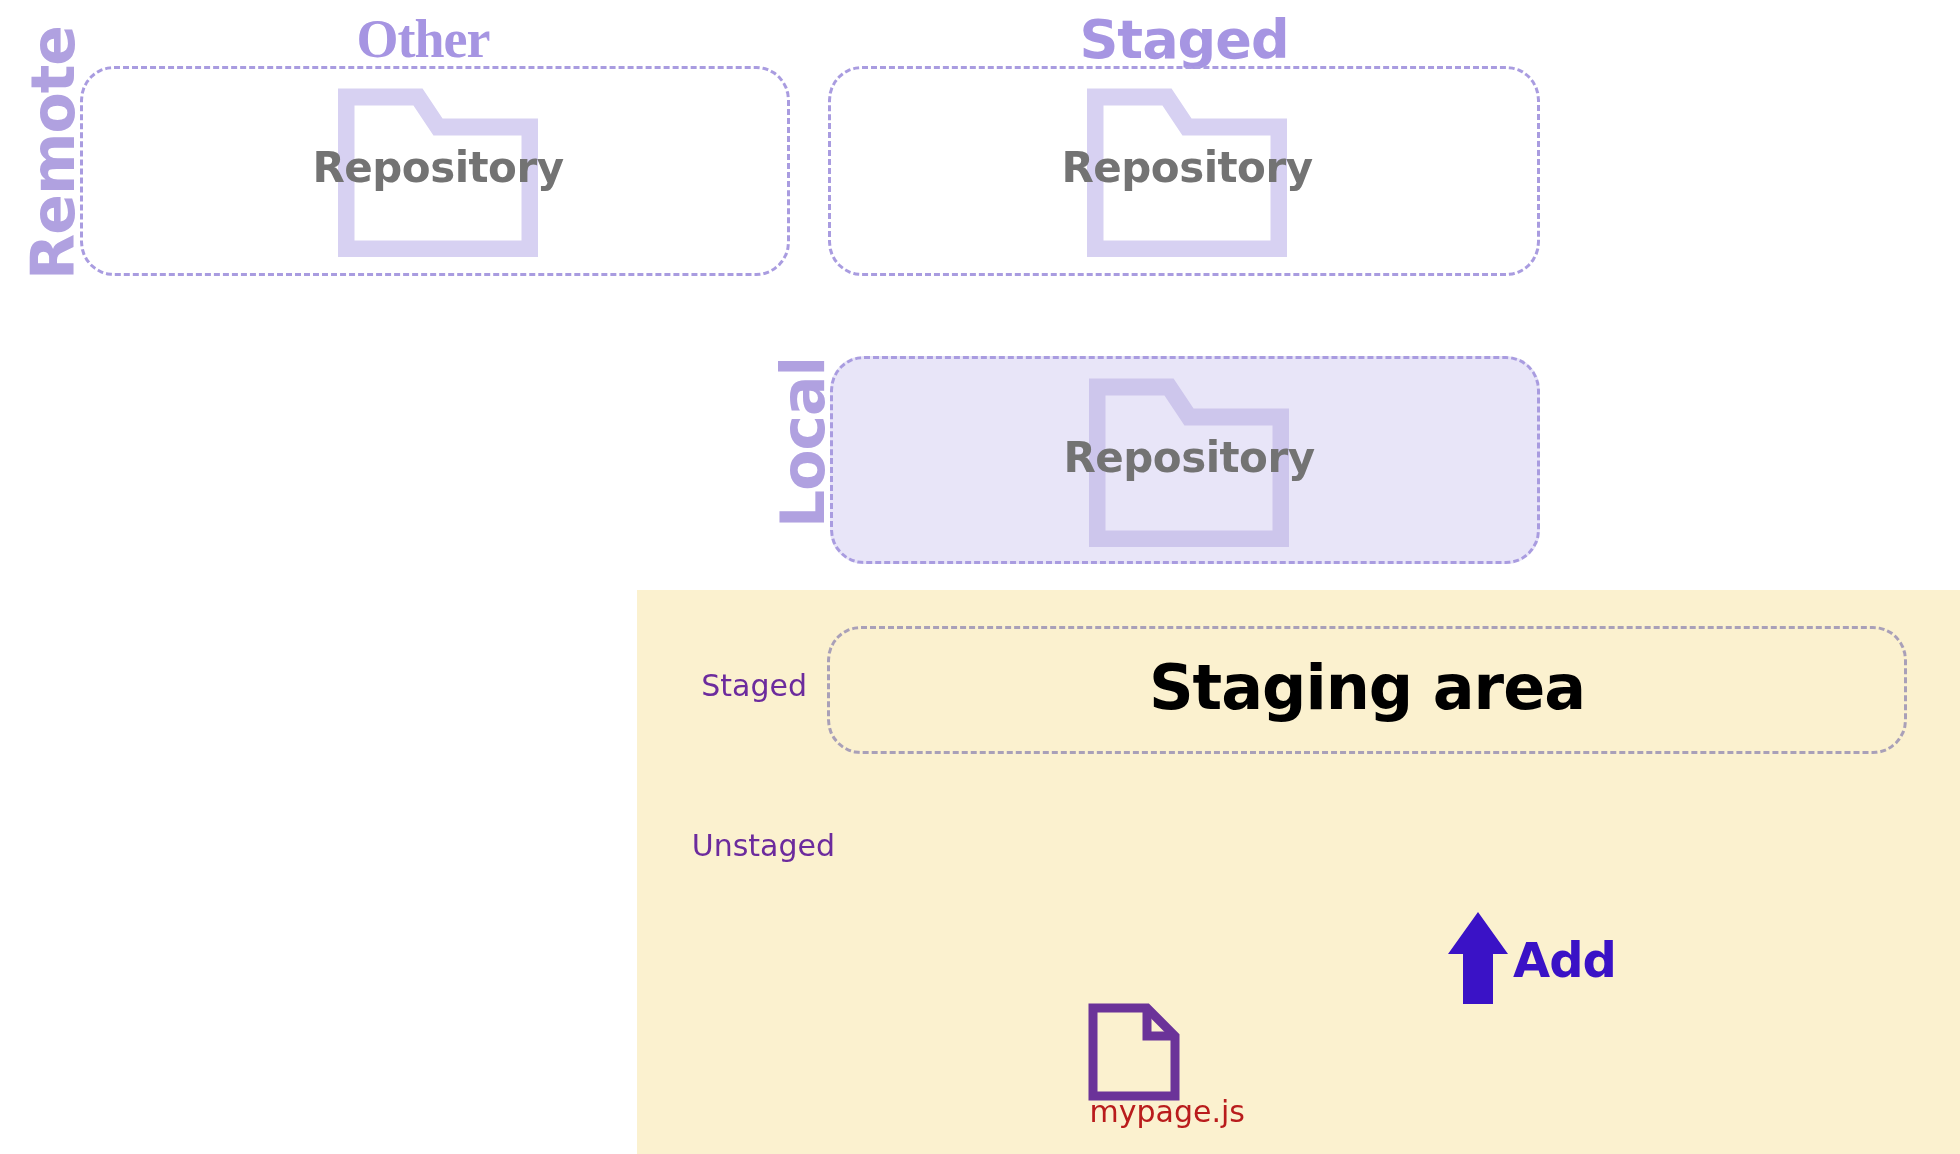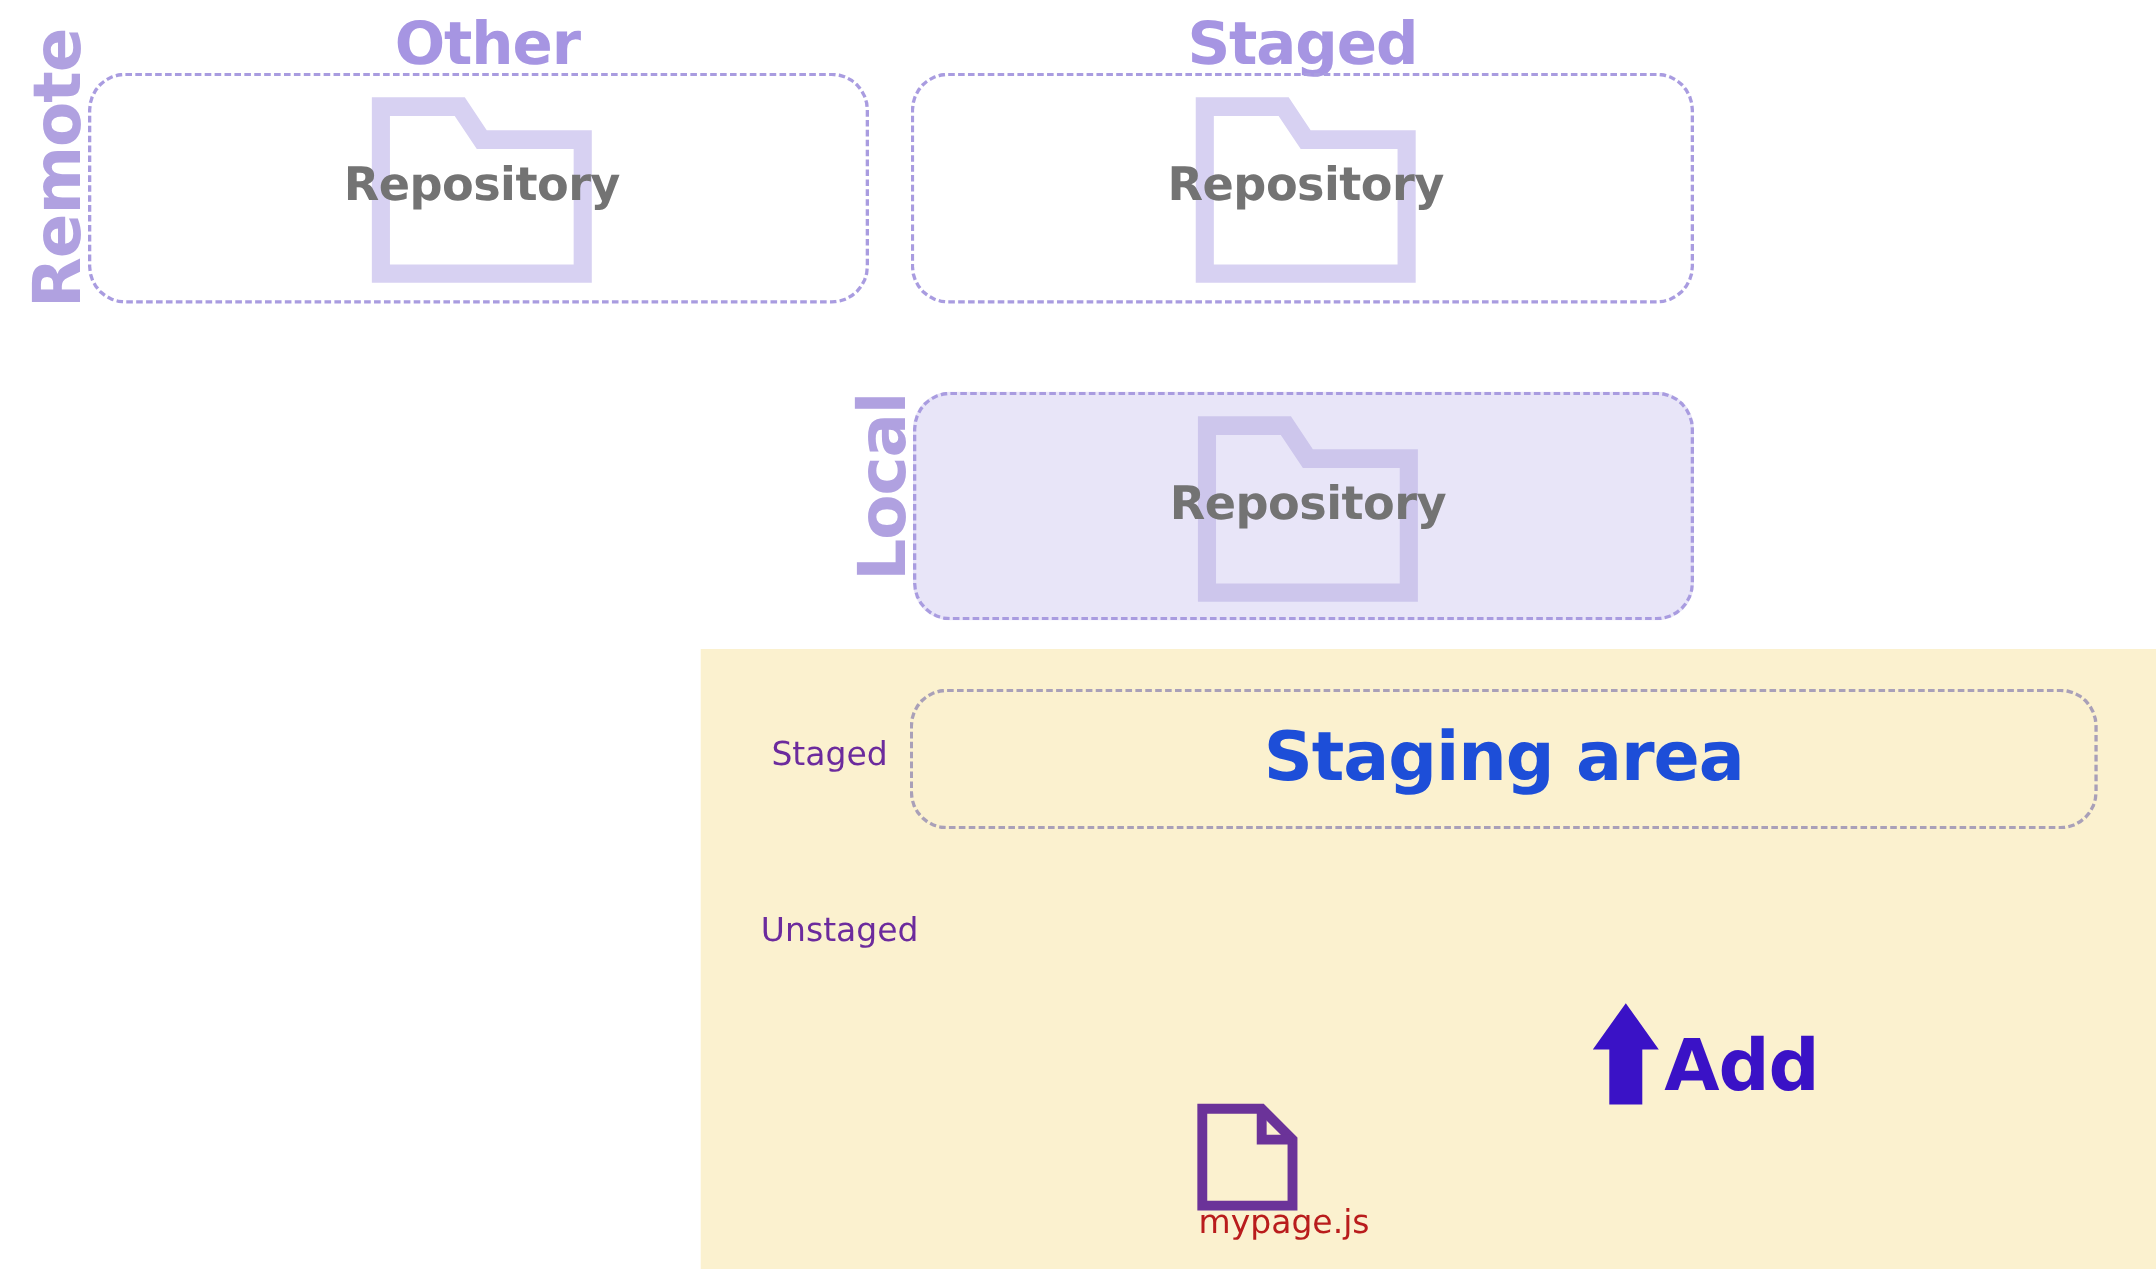--- a/index.html
+++ b/index.html
@@ -85,21 +85,21 @@
     border: 3px dashed #a9a0b8;
     border-radius: 34px;
   }
 
   .inner-title {
     position: absolute;
     width: 100%;
     text-align: center;
     font-weight: bold;
     font-size: 62px;
-    color: #1d4ed8;
+    color: #000000;
     letter-spacing: -1px;
     white-space: nowrap;
   }
 
   .stage-label {
     position: absolute;
     font-size: 30px;
     color: #6c2b9d;
     white-space: nowrap;
     text-align: right;
@@ -130,33 +130,33 @@
     left: 1446px;
     top: 910px;
     width: 64px;
     height: 96px;
   }
   #add-arrow-label {
     position: absolute;
     left: 1513px;
     top: 932px;
     font-weight: bold;
-    font-size: 65px;
+    font-size: 48px;
     color: #3a12c6;
     white-space: nowrap;
     letter-spacing: -1px;
     text-align: center;
   }
 </style>
 </head>
 <body>
 
 <div class="side-label" style="left: 18px; top: 280px;">Remote</div>
 
-<div class="zone-title" style="left: 88px; top: 8px; width: 710px;">Other</div>
+<div class="zone-title" style="left: 68px; top: 8px; width: 710px; font-family: Liberation Serif, serif;">Other</div>
 
 <div class="zone-box" style="left: 80px; top: 66px; width: 710px; height: 210px;">
   <div class="repo-group" style="left: 255px; top: 18px;">
     <svg width="200" height="170" viewBox="0 0 200 170">
       <path d="M 8 10 L 80 10 L 100 40 L 192 40 L 192 162 L 8 162 Z" fill="none" stroke="#d7d1f2" stroke-width="17" stroke-linejoin="miter"></path>
     </svg>
     <div class="repo-label">Repository</div>
   </div>
 </div>
 

